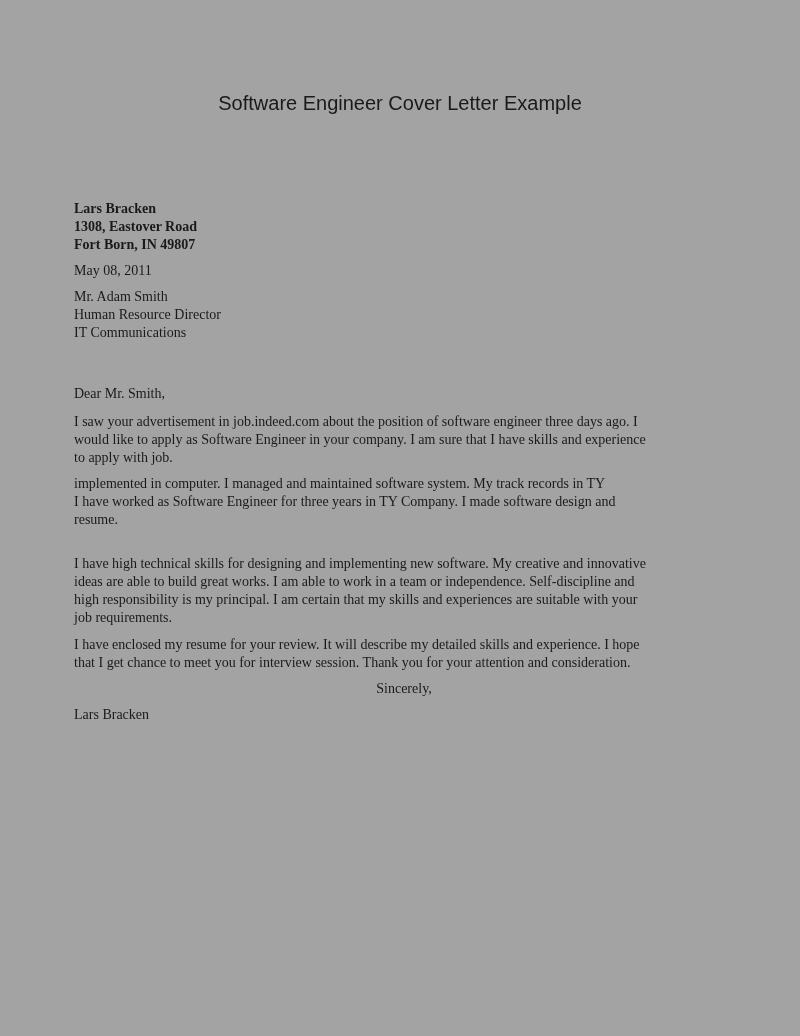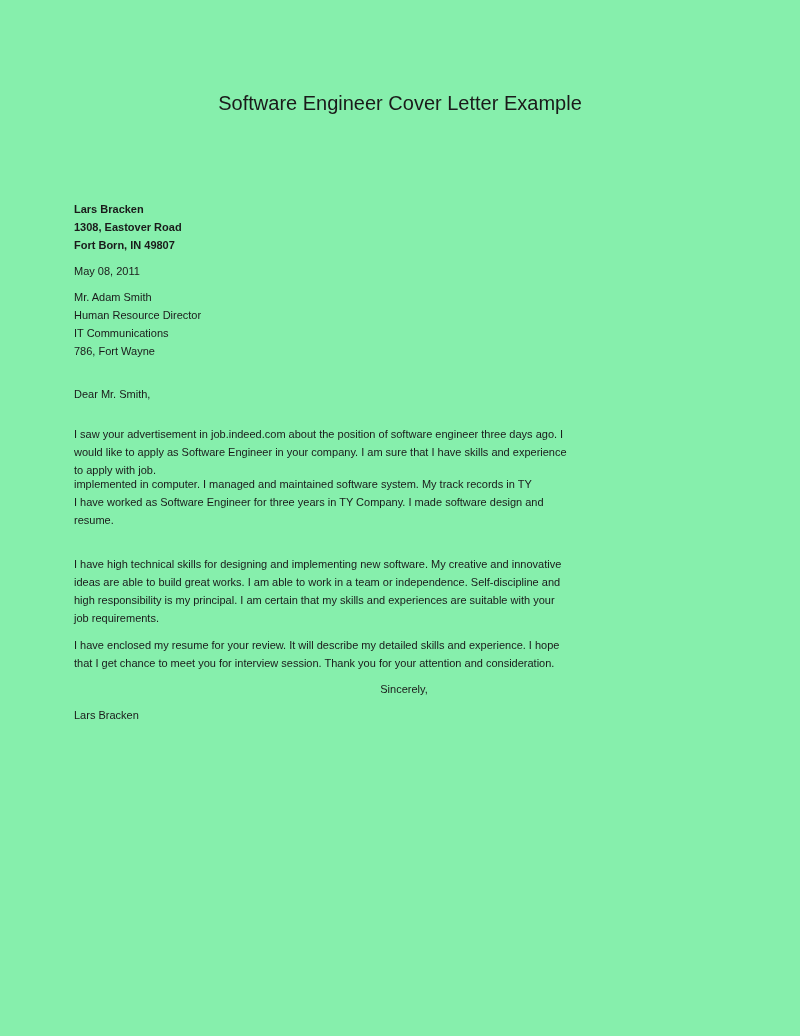--- a/index.html
+++ b/index.html
@@ -12,51 +12,51 @@
       height: 1036px;
       position: relative;
       overflow: hidden;
       color: #1a1a1a;
     }
     .page {
       position: absolute;
       left: 0; top: 0;
       width: 800px;
       height: 1036px;
-      background: #86efac;
+      background: #a3a3a3;
     }
     .title {
       position: absolute;
       top: 90px;
       left: 0;
       width: 800px;
       text-align: center;
       font-family: "Liberation Sans", sans-serif;
       font-size: 20px;
       line-height: 26px;
       color: #1a1a1a;
     }
     .body-text {
       position: absolute;
       left: 74px;
       width: 660px;
-      font-family: Liberation Sans, sans-serif;
-      font-size: 11px;
+      font-family: Liberation Serif, serif;
+      font-size: 14px;
       line-height: 18px;
       color: #1a1a1a;
     }
     .sender {
       top: 200px;
       font-weight: bold;
     }
     .line { display: block; white-space: nowrap; }
     .date { top: 262px; }
     .recipient { top: 288px; }
     .salutation { top: 385px; }
-    .p1 { top: 413px; margin-top: 12px; }
+    .p1 { top: 413px; }
     .p2 { top: 475px; }
     .p3 { top: 555px; }
     .p4 { top: 636px; }
     .closing { top: 680px; text-align: center; }
     .signature { top: 706px; }
   </style>
 </head>
 <body>
 
 <div class="page">
@@ -70,21 +70,20 @@
   </div>
 
   <div class="body-text date">
     <span class="line">May 08, 2011</span>
   </div>
 
   <div class="body-text recipient">
     <span class="line">Mr. Adam Smith</span>
     <span class="line">Human Resource Director</span>
     <span class="line">IT Communications</span>
-    <span class="line">786, Fort Wayne</span>
   </div>
 
   <div class="body-text salutation">
     <span class="line">Dear Mr. Smith,</span>
   </div>
 
   <div class="body-text p1">
     <span class="line">I saw your advertisement in job.indeed.com about the position of software engineer three days ago. I</span>
     <span class="line">would like to apply as Software Engineer in your company. I am sure that I have skills and experience</span>
     <span class="line">to apply with job.</span>

